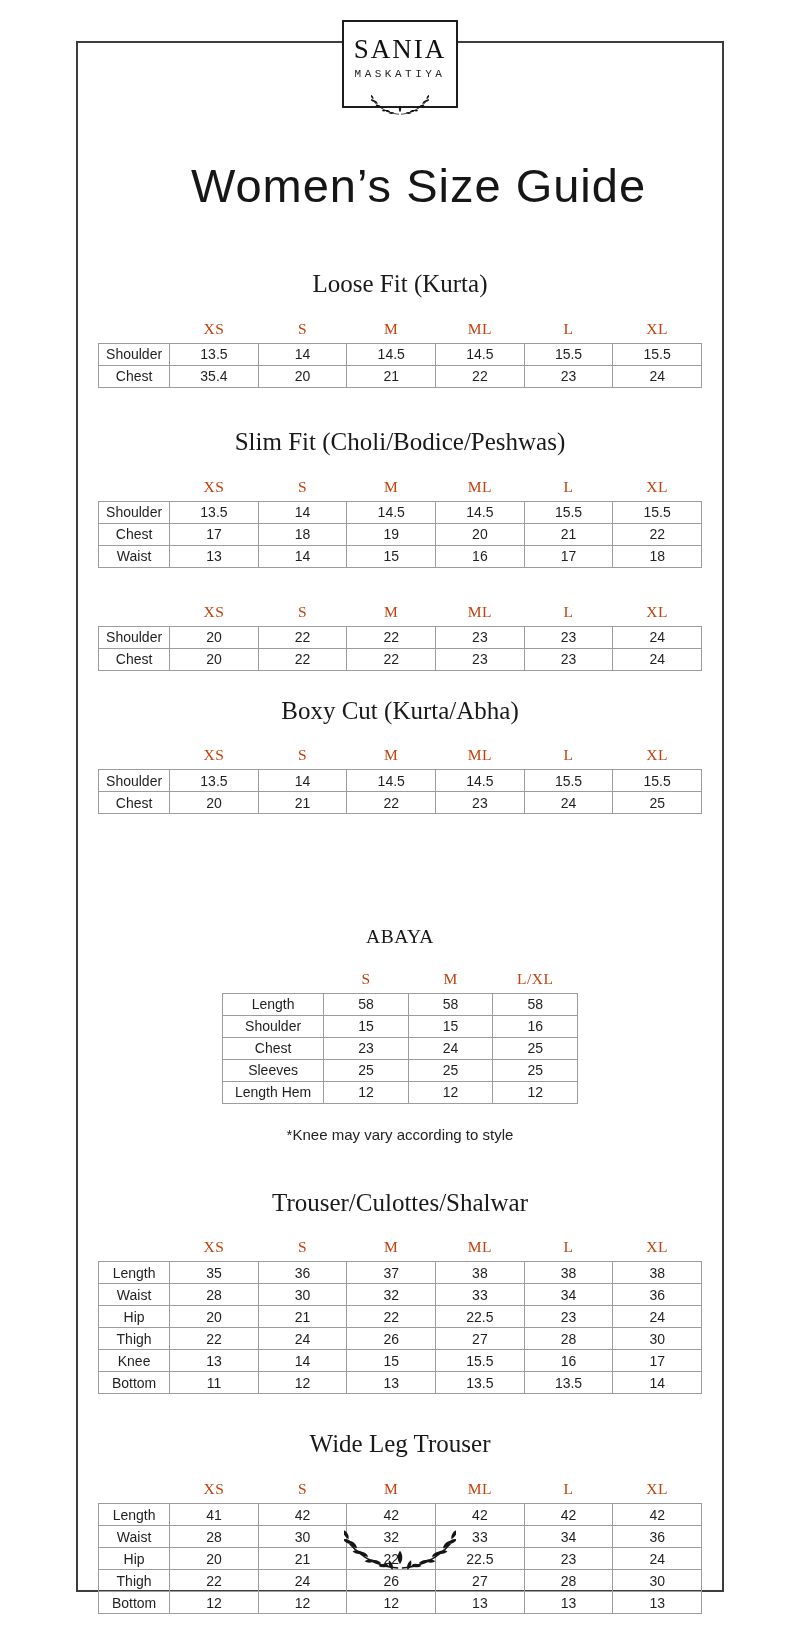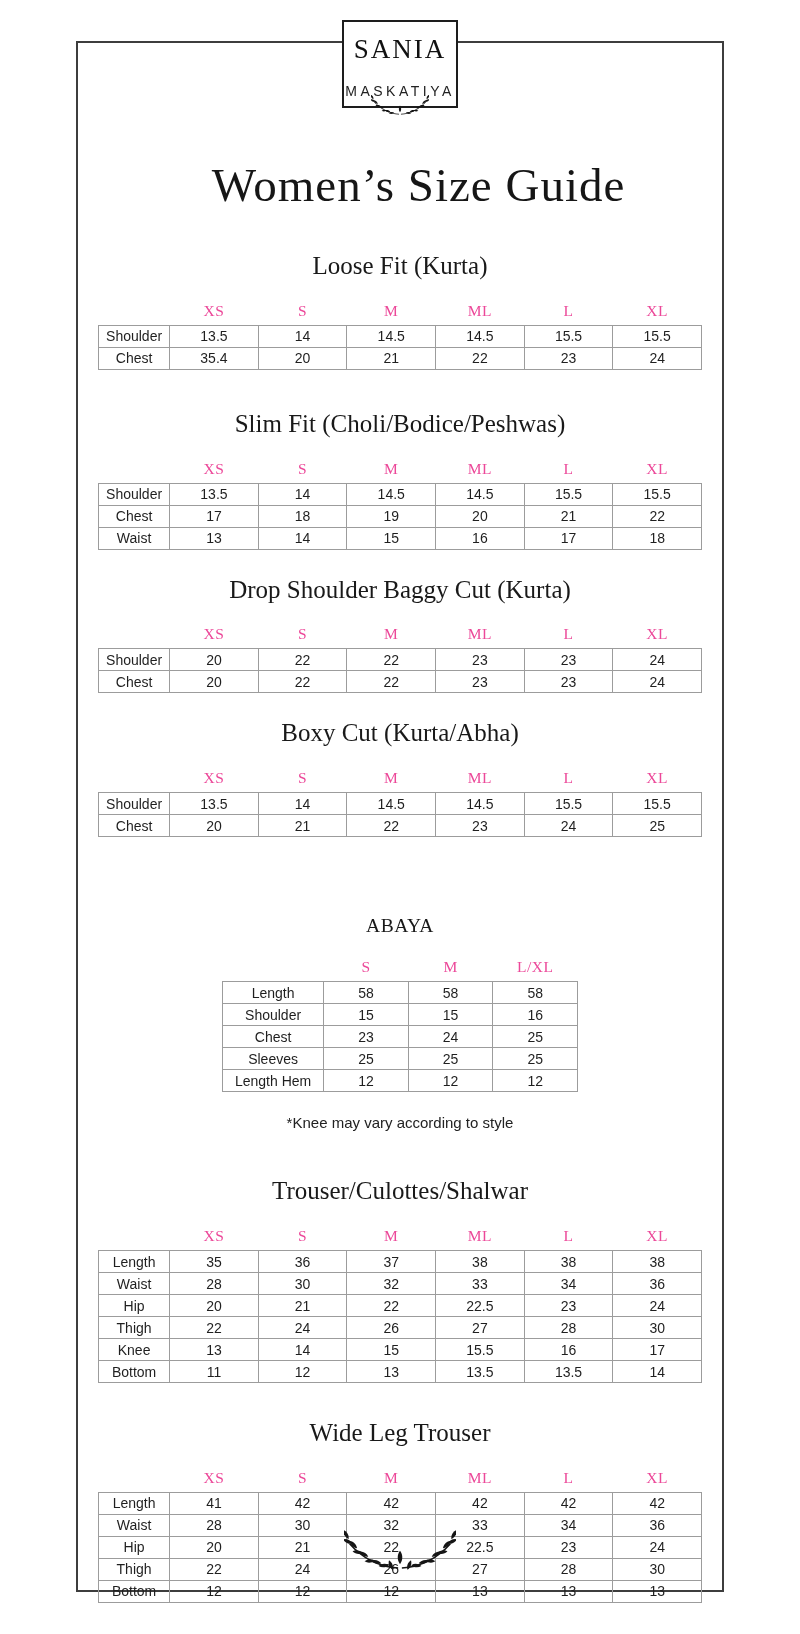--- a/index.html
+++ b/index.html
@@ -30,78 +30,78 @@
     text-align: center;
   }
   .logo-name {
     font-family: "Liberation Serif", "DejaVu Serif", serif;
     font-size: 27px;
     letter-spacing: 2px;
     margin-top: 12px;
     color: #111;
   }
   .logo-subname {
-    font-family: Liberation Sans, sans-serif;
-    font-size: 14px;
+    font-family: Liberation Mono, monospace;
+    font-size: 11px;
     letter-spacing: 3.5px;
-    margin-top: 18px;
+    margin-top: 3px;
     color: #222;
   }
   .logo-ornament {
     position: absolute;
     left: 50%; bottom: -12px;
     transform: translateX(-50%);
     width: 58px; height: 23px;
   }
   .content { position: relative; z-index: 2; padding-top: 158px; }
   h1.page-title {
     margin: 0;
     text-align: center;
-    font-family: Liberation Serif, serif;
+    font-family: Liberation Sans, sans-serif;
     font-weight: 400;
     font-size: 47px;
     letter-spacing: 1px;
     color: #161616;
     padding-left: 37px;
   }
   section { text-align: center; }
   section h2 {
     margin: 0;
     font-family: "Liberation Serif", "DejaVu Serif", serif;
     font-weight: 400;
     font-size: 25px;
     line-height: 1.15;
     color: #191919;
   }
   section.compact h2 { font-size: 19.5px; letter-spacing: 0.5px; }
-  .s0 { margin-top: 40px; }
+  .s0 { margin-top: 57px; }
   .s1 { margin-top: 40px; }
   .s2 { margin-top: 26px; }
   .s3 { margin-top: 26px; }
-  .s4 { margin-top: 78px; }
+  .s4 { margin-top: 112px; }
   .s5 { margin-top: 46px; }
   .s6 { margin-top: 36px; }
   table.size-table {
     border-collapse: collapse;
     table-layout: fixed;
     margin: 12px auto 0 auto;
   }
   section.wide table.size-table { width: 604px; }
   section.compact table.size-table { width: 356px; }
   table.size-table th, table.size-table td {
     padding: 0;
     text-align: center;
     font-weight: normal;
   }
   tr.size-head th {
     border: none;
     font-family: "Liberation Serif", "DejaVu Serif", serif;
     font-size: 15.5px;
     letter-spacing: 0.5px;
-    color: #ec4899;
+    color: #c2410c;
     height: 27px;
     vertical-align: bottom;
     padding-bottom: 5px;
   }
   tbody th, tbody td {
     border: 1px solid #9c9c9c;
     height: 21px;
     font-family: "Liberation Sans", "DejaVu Sans", sans-serif;
     font-size: 14px;
     color: #1f1f1f;
@@ -247,21 +247,20 @@
                 <td>14</td>
                 <td>15</td>
                 <td>16</td>
                 <td>17</td>
                 <td>18</td>
               </tr>
             </tbody>
           </table>
         </section>
         <section class="s2 wide">
-          <h2>Drop Shoulder Baggy Cut (Kurta)</h2>
           <table class="size-table">
             <colgroup>
               <col style="width: 11.8%;">
               <col>
               <col>
               <col>
               <col>
               <col>
               <col>
             </colgroup>

